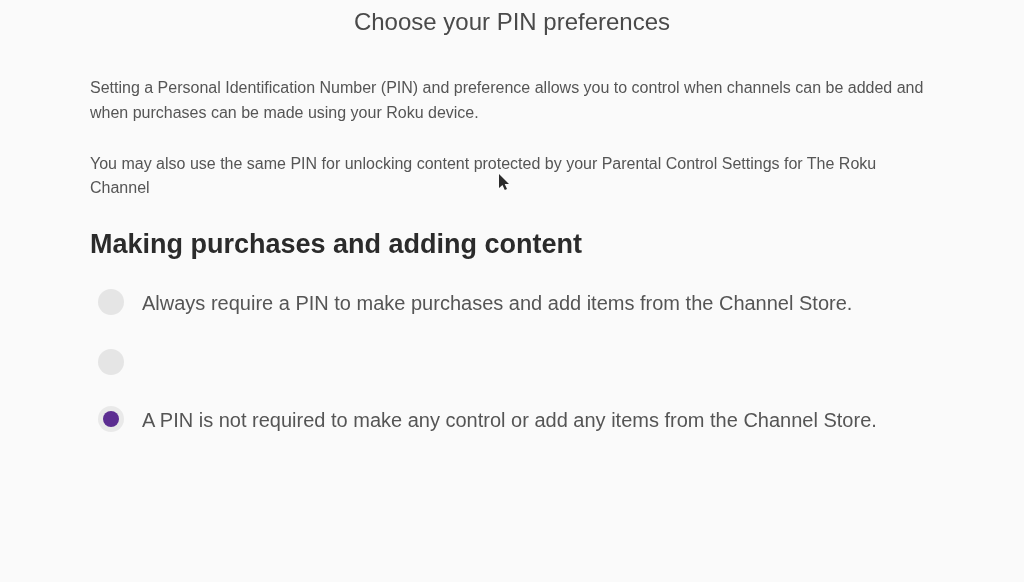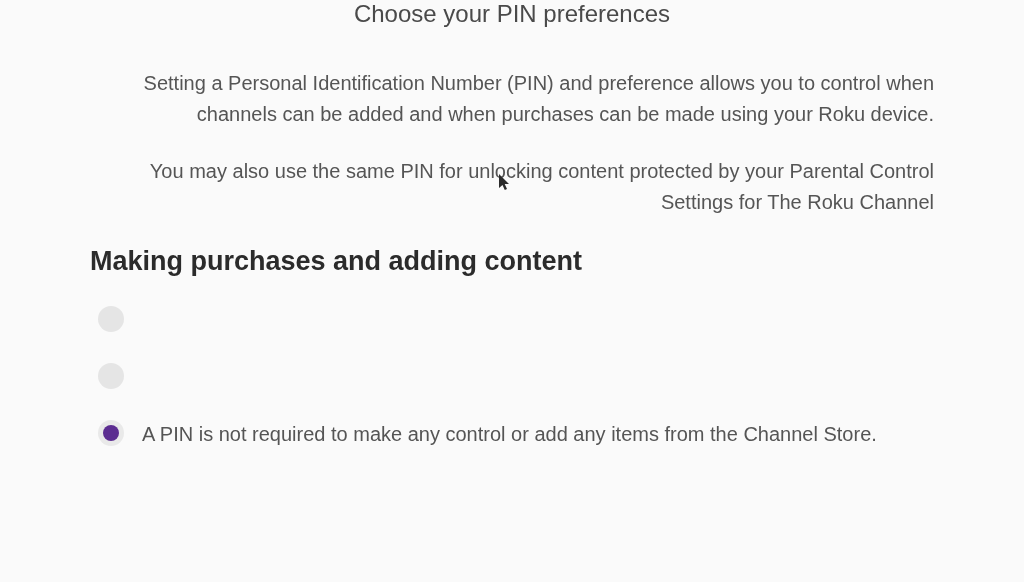--- a/index.html
+++ b/index.html
@@ -14,31 +14,31 @@
       font-family: -apple-system, BlinkMacSystemFont, "Segoe UI", Helvetica, Arial, sans-serif;
       color: #3a3a3a;
       overflow: hidden;
       position: relative;
     }
     .page-title {
       text-align: center;
       font-size: 24px;
       font-weight: 400;
       color: #4a4a4a;
+      padding-top: 8px;
       padding-bottom: 40px;
     }
     .content {
       padding: 0 90px;
     }
     .description {
-      font-size: 20px;
+      font-size: 16px;
       line-height: 1.55;
       color: #555;
       font-weight: 400;
-      text-align: right;
     }
     .description + .description {
       margin-top: 26px;
     }
     .section-heading {
       font-size: 27px;
       font-weight: 700;
       color: #2b2b2b;
       margin-top: 28px;
       margin-bottom: 28px;
@@ -94,20 +94,21 @@
 <div class="content">
   <p class="description">Setting a Personal Identification Number (PIN) and preference allows you to control when channels can be added and when purchases can be made using your Roku device.</p>
   <p class="description">You may also use the same PIN for unlocking content protected by your Parental Control Settings for The Roku Channel</p>
 
   <h2 class="section-heading">Making purchases and adding content</h2>
 
   <div class="radio-group">
 
     <div class="radio-option">
       <div class="radio-circle"></div>
+      <div class="radio-label">Always require a PIN to make purchases and add items from the Channel Store.</div>
     </div>
 
     <div class="radio-option">
       <div class="radio-circle"></div>
     </div>
 
     <div class="radio-option">
       <div class="radio-circle selected">
         <div class="radio-dot"></div>
       </div>

